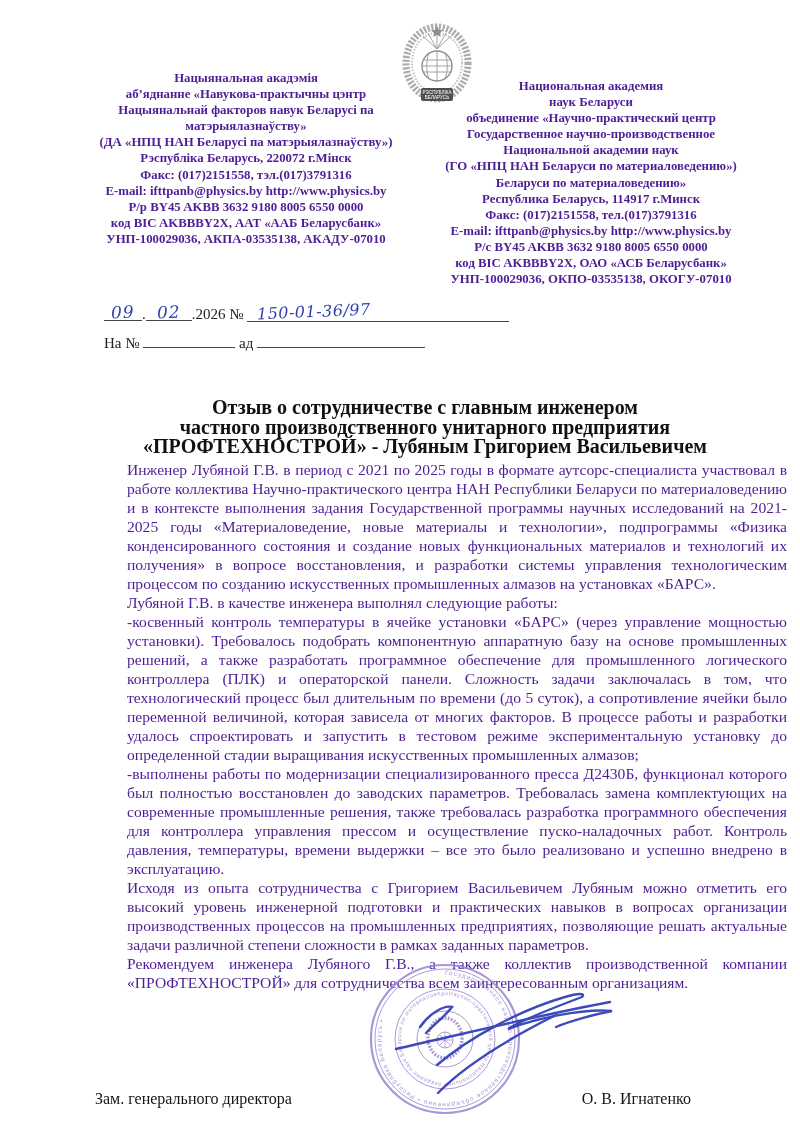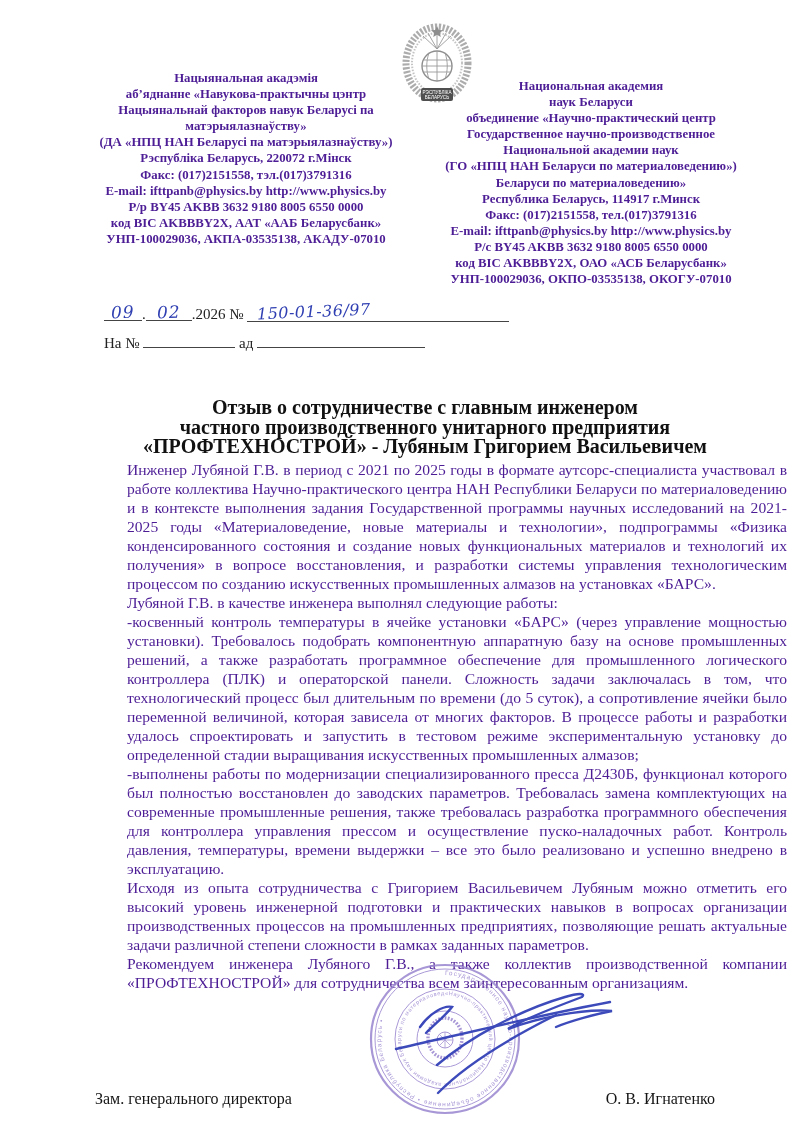--- a/index.html
+++ b/index.html
@@ -39,21 +39,21 @@
     letter-spacing:1px;
   }
   .hw-num{font-size:16px;transform:rotate(-2.5deg) translateY(-2px);letter-spacing:0.5px;}
   
   .title{position:absolute;left:95px;top:398px;width:660px;text-align:center;font-weight:bold;font-size:20px;line-height:19.5px;color:#111;}
   
   .body-text{position:absolute;left:95px;top:460px;width:660px;font-size:15.6px;line-height:19px;text-align:justify;color:#4c1d95;margin-left:32px;}
   .body-text p{margin:0;}
   
   .signoff{position:absolute;left:95px;top:1090px;width:660px;display:flex;justify-content:space-between;font-size:16px;color:#151515;}
-  .signoff .name{margin-right:40px;}
+  .signoff .name{margin-right:64px;}
   
   .stamp{position:absolute;left:368px;top:962px;width:154px;height:154px;opacity:.85;}
   .signature-svg{position:absolute;left:360px;top:975px;width:290px;height:130px;}
 </style>
 </head>
 <body>
 
 <div class="page">
 
   <svg class="emblem" viewBox="0 0 90 90">

